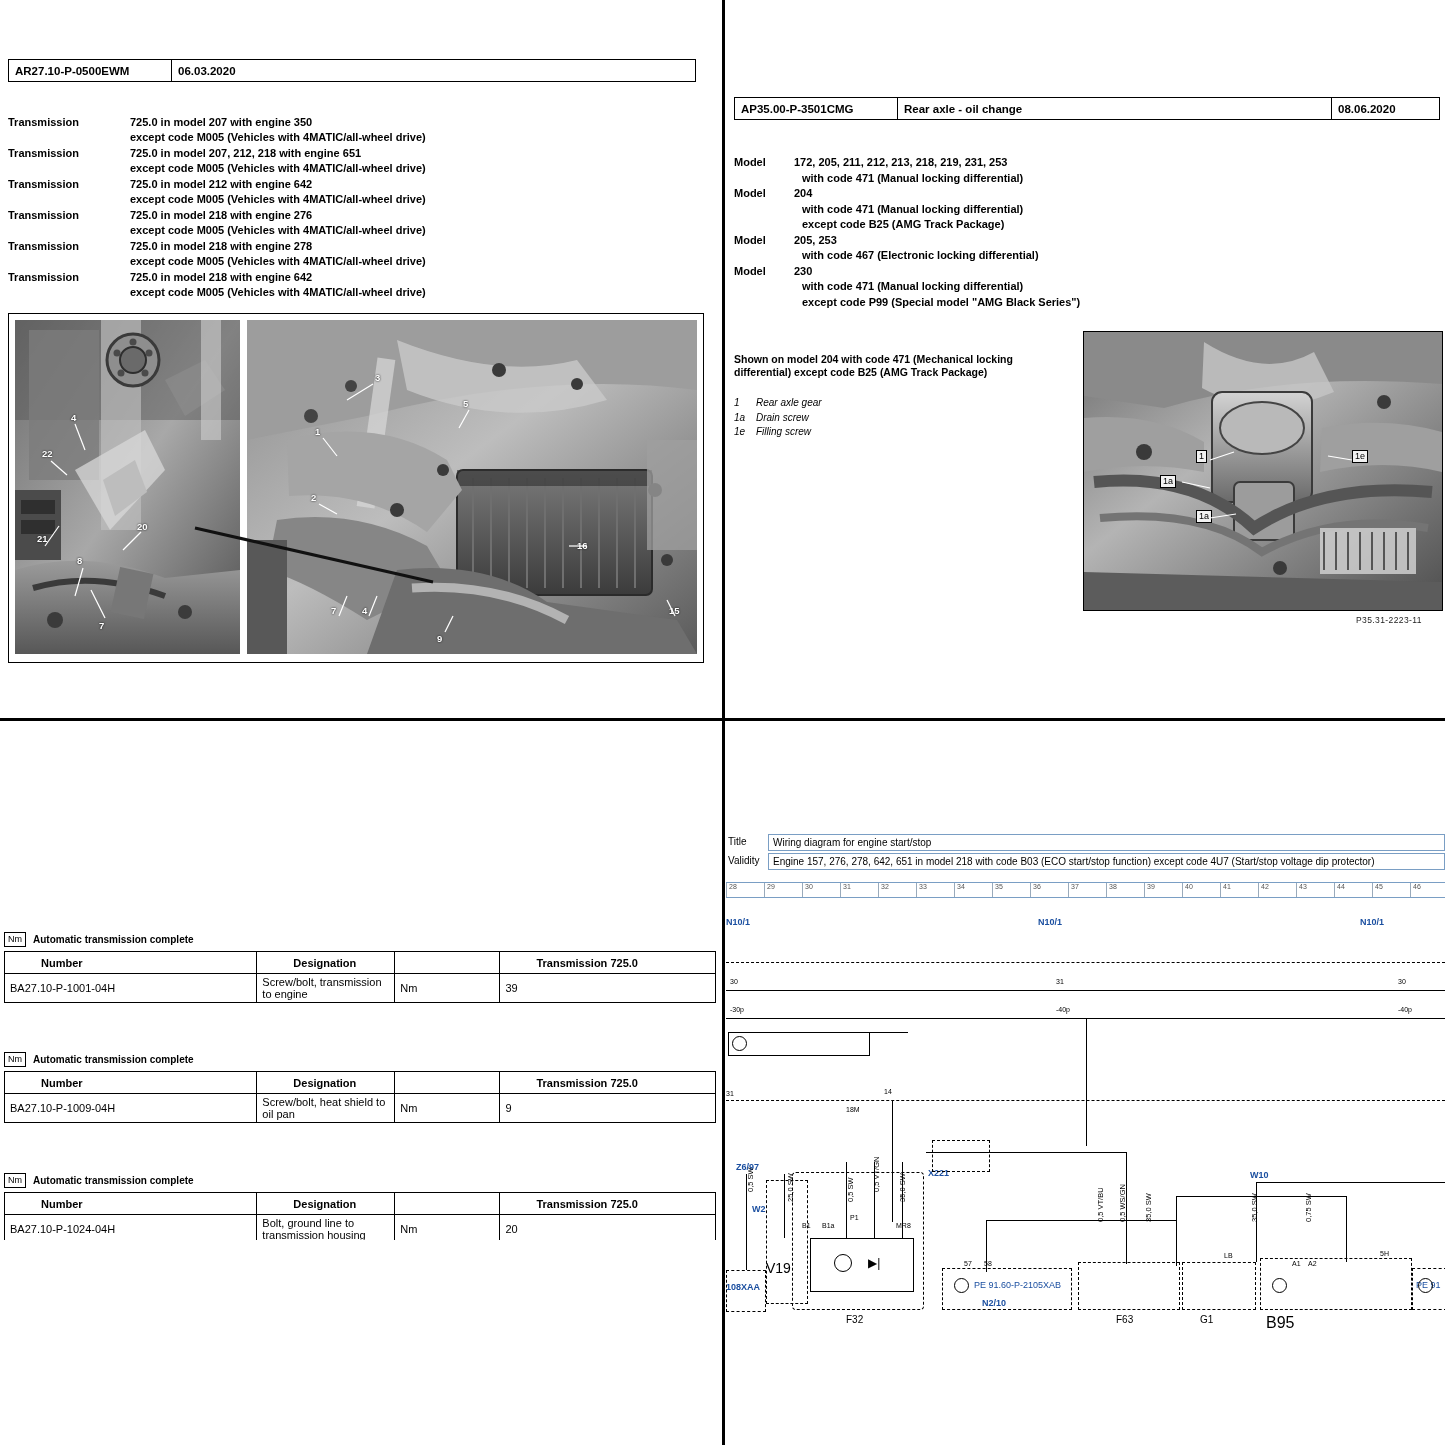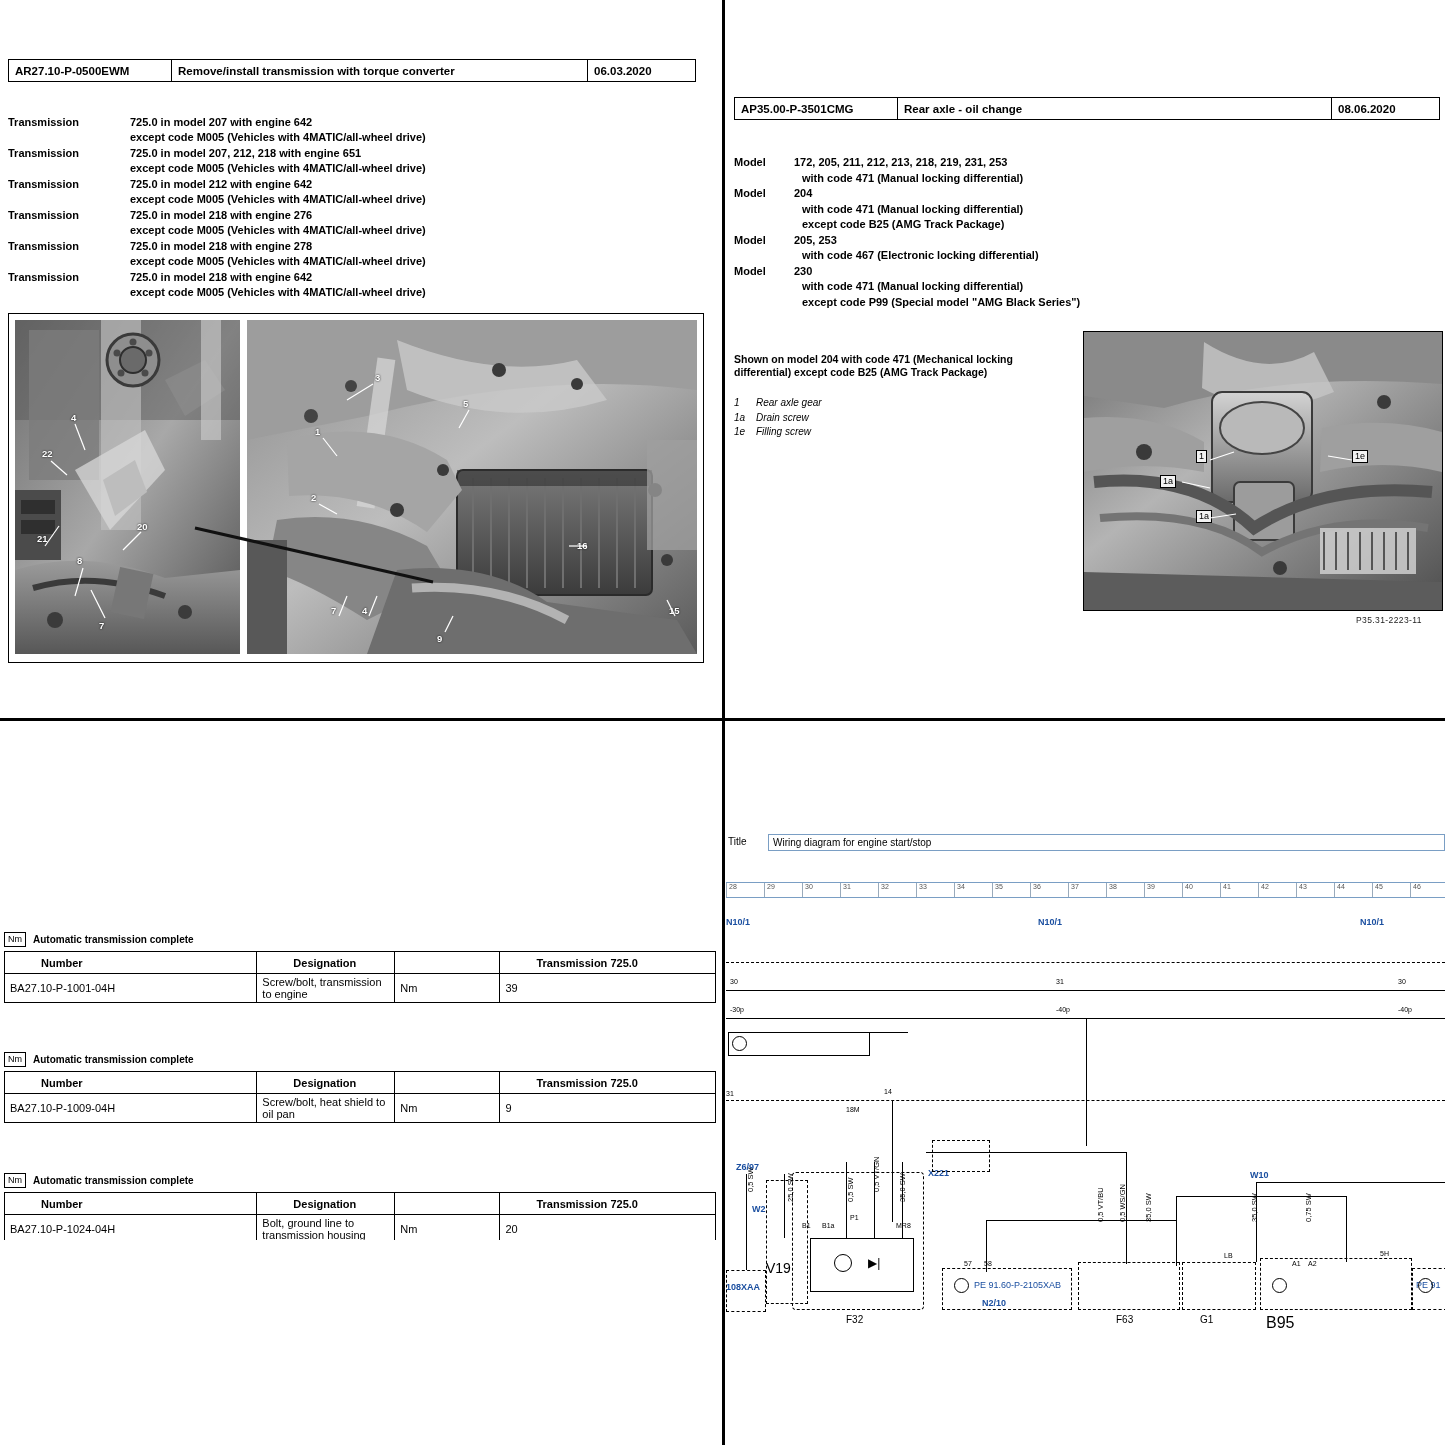--- a/index.html
+++ b/index.html
@@ -103,29 +103,28 @@
 <body>
 
 <div class="vline" id="split-v"></div>
 <div class="vline" id="split-h"></div>
 
 <div class="quad" id="q-tl">
 
   <div class="hdr-wrap">
     <div class="hdrbar">
       <div class="cell c1">AR27.10-P-0500EWM</div>
-      <div class="cell c2">Remove/install transmission with torque converter</div>
       <div class="cell c3">06.03.2020</div>
     </div>
   </div>
 
   <div class="applic">
     <div class="arow">
         <div class="lbl">Transmission</div>
-        <div class="val">725.0 in model 207 with engine 642</div>
+        <div class="val">725.0 in model 207 with engine 350</div>
       </div>
     <div class="asub">except code M005 (Vehicles with 4MATIC/all-wheel drive)</div>
     <div class="arow">
         <div class="lbl">Transmission</div>
         <div class="val">725.0 in model 207, 212, 218 with engine 651</div>
       </div>
     <div class="asub">except code M005 (Vehicles with 4MATIC/all-wheel drive)</div>
     <div class="arow">
         <div class="lbl">Transmission</div>
         <div class="val">725.0 in model 212 with engine 642</div>
@@ -454,20 +453,24 @@
   </div>
 </div>
 
 <div class="quad" id="q-br">
 
   <div class="wd-head">
     <div class="wd-row">
       <div class="wd-lab">Title</div>
       <div class="wd-val">Wiring diagram for engine start/stop</div>
     </div>
+    <div class="wd-row">
+      <div class="wd-lab">Validity</div>
+      <div class="wd-val">Engine 157, 276, 278, 642, 651 in model 218 with code B03 (ECO start/stop function) except code 4U7 (Start/stop voltage dip protector)</div>
+    </div>
   </div>
 
   <div class="ruler">
     <span class="tick" style="left:0px;width:38px;">28</span>
     <span class="tick" style="left:38px;width:38px;">29</span>
     <span class="tick" style="left:76px;width:38px;">30</span>
     <span class="tick" style="left:114px;width:38px;">31</span>
     <span class="tick" style="left:152px;width:38px;">32</span>
     <span class="tick" style="left:190px;width:38px;">33</span>
     <span class="tick" style="left:228px;width:38px;">34</span>

